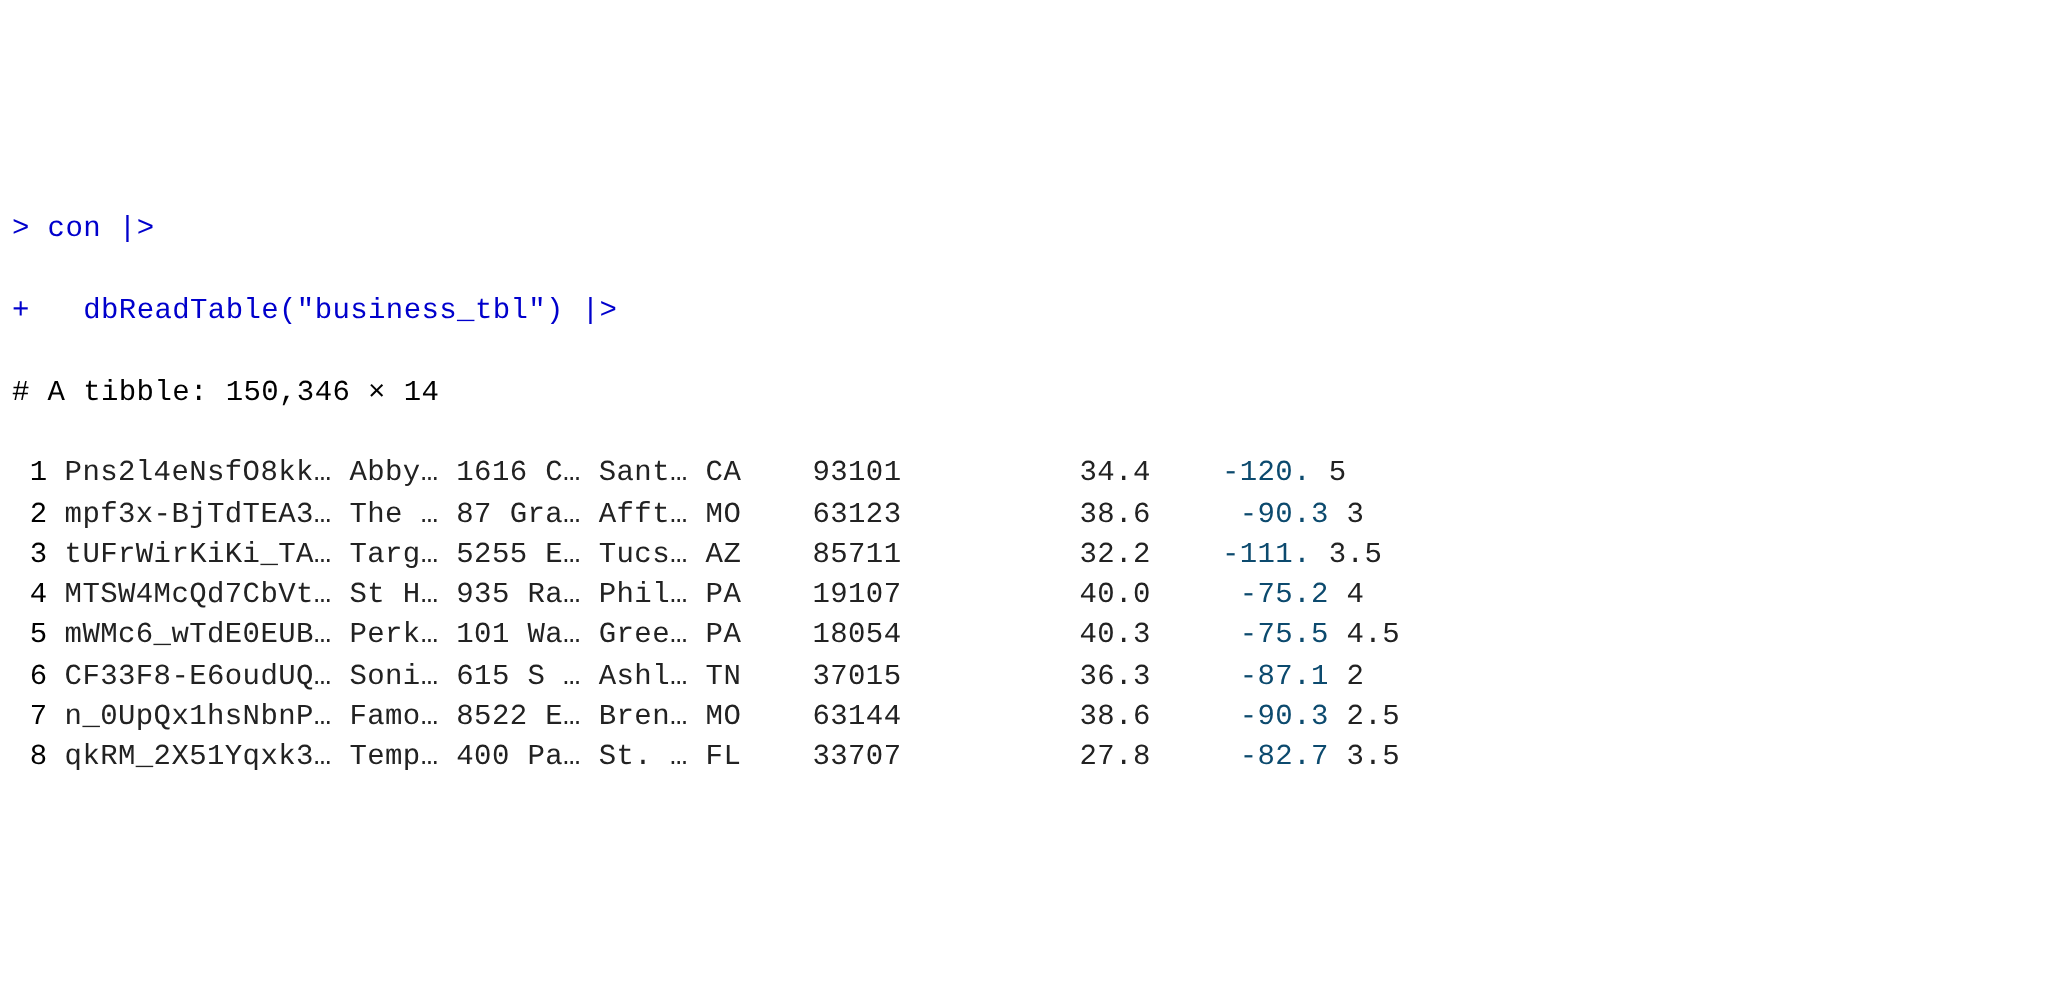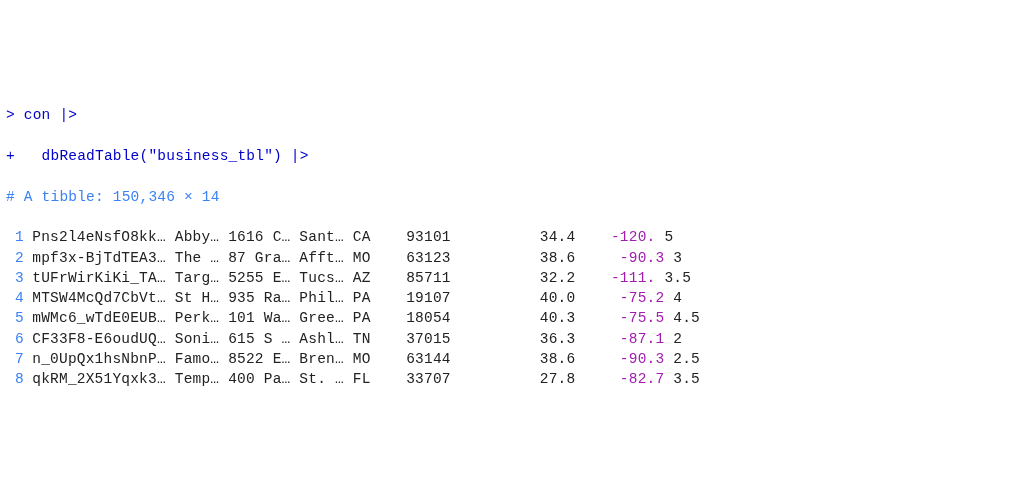--- a/index.html
+++ b/index.html
@@ -9,24 +9,24 @@
     font-size: 14.5px;
     line-height: 1.4;
     color: #444;
     background: #fff;
     white-space: pre;
     letter-spacing: 0.2px;
   }
   .line { display: block; }
   .prompt { color: #0000cc; }
   .code   { color: #0000cc; }
-  .gray   { color: #3b82f6; }
+  .gray   { color: #000000; }
   .italic { color: #909090; font-style: italic; }
   .blk    { color: #222; }
-  .neg    { color: #a21caf; }
+  .neg    { color: #0c4a6e; }
   .ralign { display: inline-block; text-align: right; }
 </style>
 </head>
 <body>
 
 
 
 <div>
 <span class="line"><span class="prompt">&gt;</span><span class="code"> con |&gt;</span></span>
 <span class="line"><span class="prompt">+</span><span class="code">   dbReadTable("business_tbl") |&gt;</span></span>

